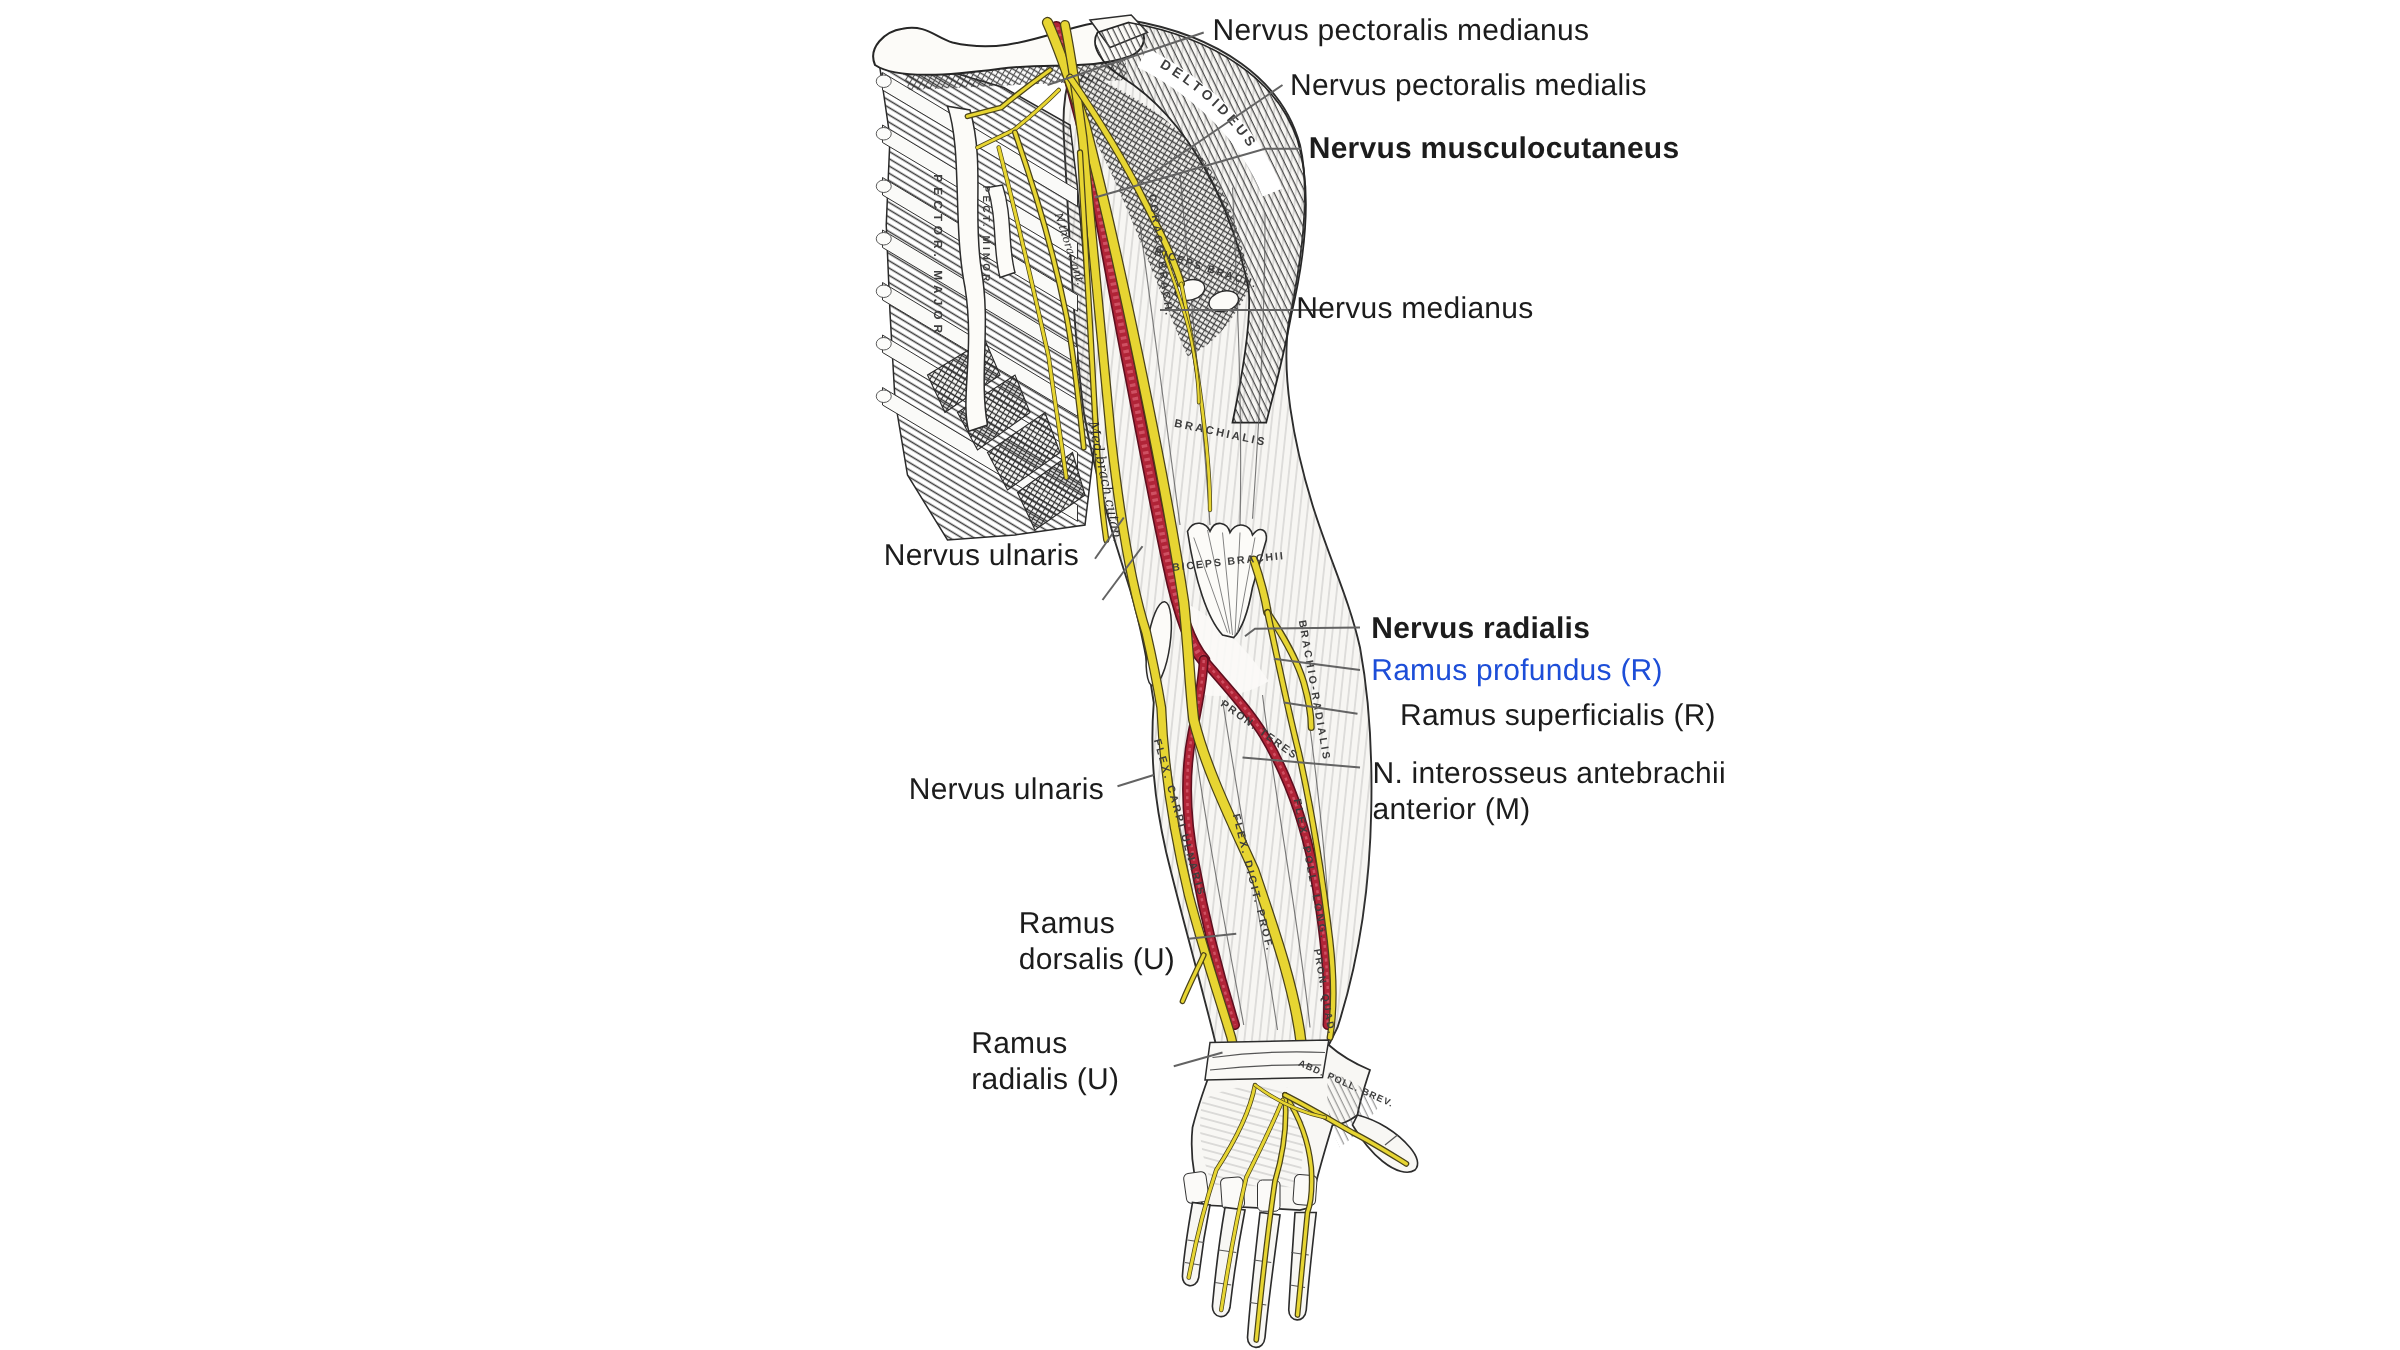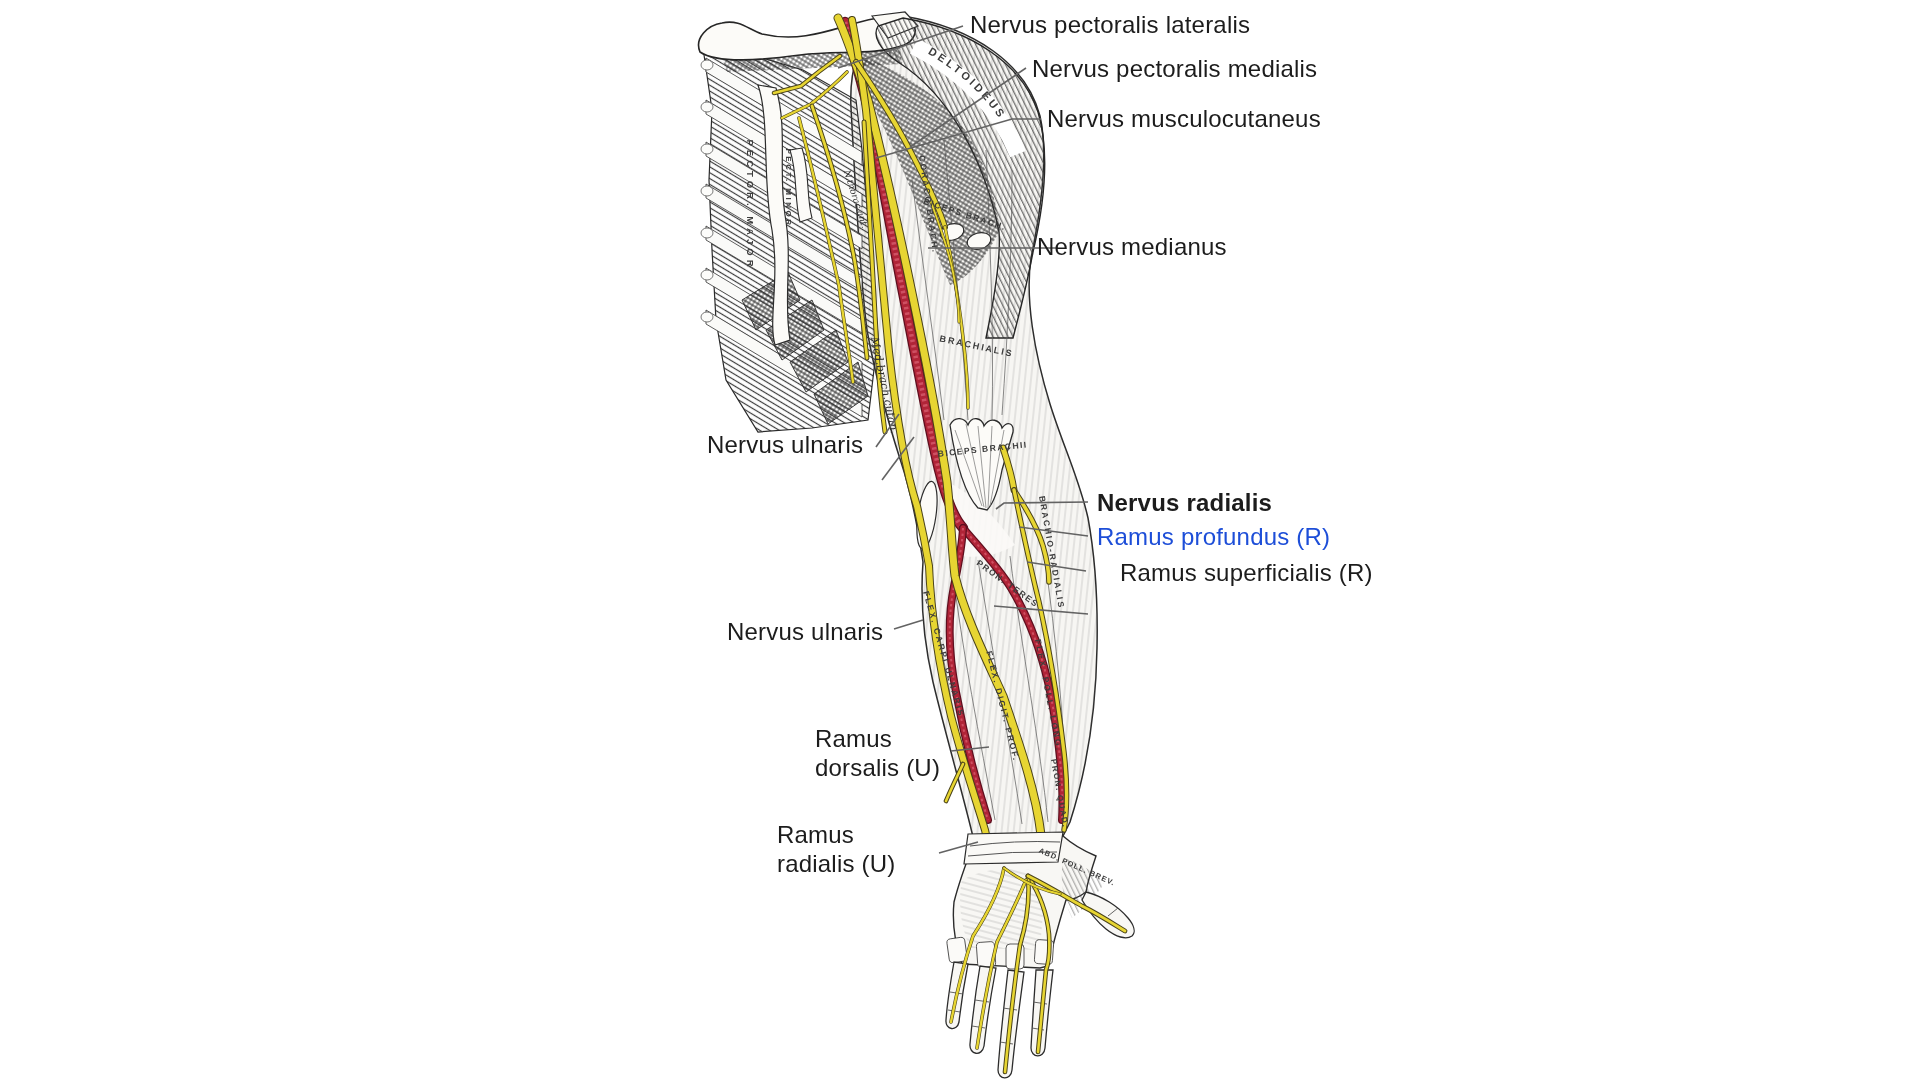--- a/index.html
+++ b/index.html
@@ -297,25 +297,26 @@
         <polyline points="1088,536 1019,527" fill="none" stroke="#636363" stroke-width="1.6"></polyline>
         <polyline points="1086,571 1027,562" fill="none" stroke="#636363" stroke-width="1.6"></polyline>
         <polyline points="1088,614 994,606" fill="none" stroke="#636363" stroke-width="1.6"></polyline>
         <polyline points="894,629 923,620" fill="none" stroke="#636363" stroke-width="1.6"></polyline>
         <polyline points="951,751 989,747" fill="none" stroke="#636363" stroke-width="1.6"></polyline>
         <polyline points="939,853 978,842" fill="none" stroke="#636363" stroke-width="1.6"></polyline>
       </g>
   </svg>
 
   <div id="labels">
-      <div class="fig-label" style="left: 970px; top: 10px; color: rgb(28, 28, 28);"><div>Nervus pectoralis lateralis</div></div>
+      <div class="fig-label" style="left: 970px; top: 10px; color: rgb(28, 28, 28);"><div>Nervus pectoralis medianus</div></div>
       <div class="fig-label" style="left: 1032px; top: 54px; color: rgb(28, 28, 28);"><div>Nervus pectoralis medialis</div></div>
-      <div class="fig-label" style="left: 1047px; top: 104px; color: rgb(28, 28, 28);"><div>Nervus musculocutaneus</div></div>
+      <div class="fig-label" style="left: 1047px; top: 104px; color: rgb(28, 28, 28); font-weight: bold;"><div>Nervus musculocutaneus</div></div>
       <div class="fig-label" style="left: 1037px; top: 232px; color: rgb(28, 28, 28);"><div>Nervus medianus</div></div>
       <div class="fig-label" style="left: 707px; top: 430px; color: rgb(28, 28, 28);"><div>Nervus ulnaris</div></div>
       <div class="fig-label" style="left: 1097px; top: 488px; color: rgb(28, 28, 28); font-weight: bold;"><div>Nervus radialis</div></div>
       <div class="fig-label" style="left: 1097px; top: 522px; color: #1d4ed8;"><div>Ramus profundus (R)</div></div>
       <div class="fig-label" style="left: 1120px; top: 558px; color: rgb(28, 28, 28);"><div>Ramus superficialis (R)</div></div>
+      <div class="fig-label" style="left: 1098px; top: 604px; color: rgb(28, 28, 28);"><div>N. interosseus antebrachii</div><div>anterior (M)</div></div>
       <div class="fig-label" style="left: 727px; top: 617px; color: rgb(28, 28, 28);"><div>Nervus ulnaris</div></div>
       <div class="fig-label" style="left: 815px; top: 724px; color: rgb(28, 28, 28);"><div>Ramus</div><div>dorsalis (U)</div></div>
       <div class="fig-label" style="left: 777px; top: 820px; color: rgb(28, 28, 28);"><div>Ramus</div><div>radialis (U)</div></div>
     </div>
 </div>
 
 </body></html>

